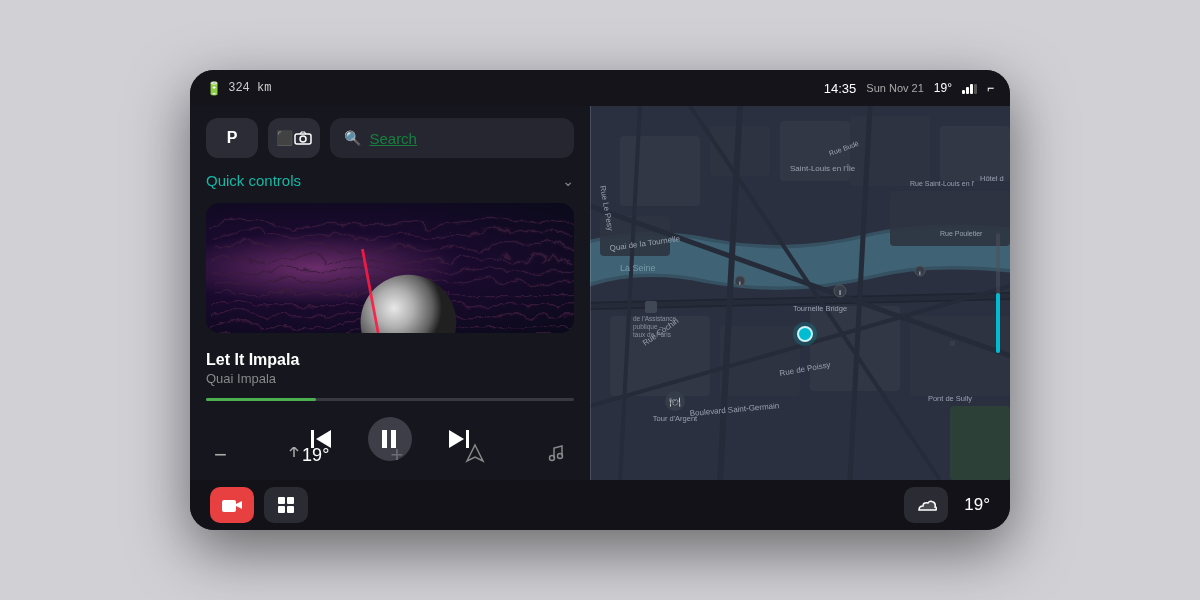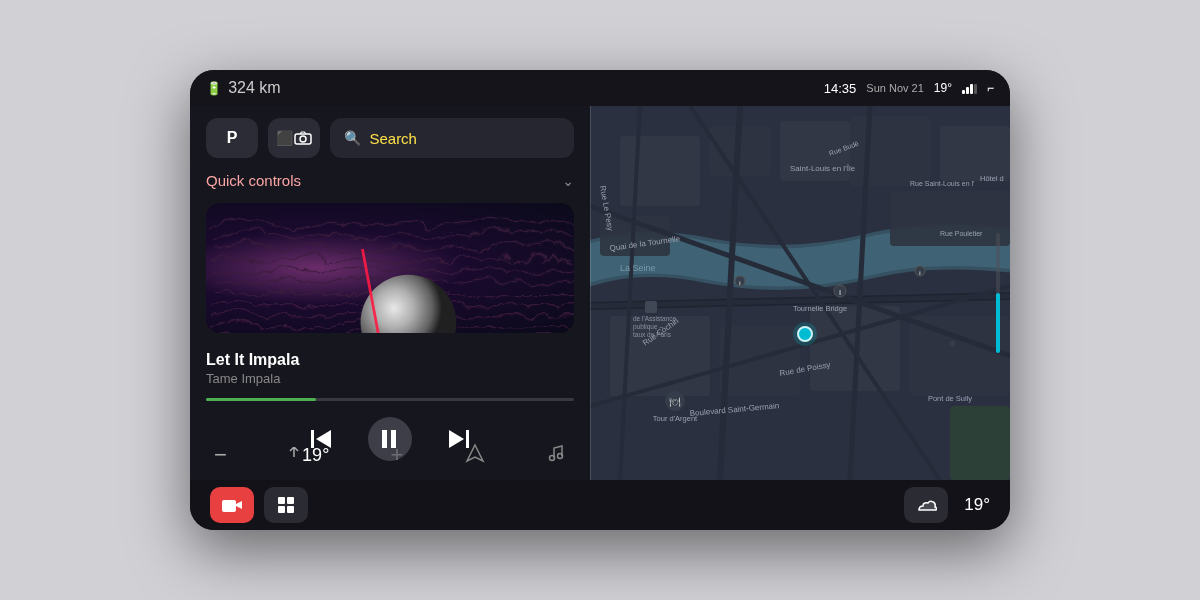--- a/index.html
+++ b/index.html
@@ -126,30 +126,30 @@
       background: rgba(50,50,60,0.6);
       border-radius: 12px;
       height: 40px;
       display: flex;
       align-items: center;
       padding: 0 14px;
       gap: 8px;
       cursor: pointer;
     }
     .search-icon { color: #888; font-size: 14px; }
-    .search-text { color: #fde047; font-size: 15px; }
+    .search-text { color: #15803d; font-size: 15px; text-decoration: underline; }
 
     .quick-controls {
       display: flex;
       align-items: center;
       justify-content: space-between;
       padding: 6px 16px;
       cursor: pointer;
     }
-    .qc-label { color: #fca5a5; font-size: 15px; font-weight: 500; }
+    .qc-label { color: #14b8a6; font-size: 15px; font-weight: 500; }
     .qc-arrow { color: #888; font-size: 14px; }
 
     
     .album-art-container {
       margin: 8px 16px;
       border-radius: 14px;
       overflow: hidden;
       height: 130px;
       background: #1a0a1a;
       position: relative;
@@ -328,21 +328,21 @@
     }
   </style>
 </head>
 <body>
 
 <div class="car-display">
 
   <div class="status-bar">
     <div class="status-left">
       <span style="font-size:13px;color:#aaa;">🔋</span>
-      <span style="font-size:16px;color:#ccc;">324 km</span>
+      <span style="font-size:12px;color:#ccc;font-family:Liberation Mono, monospace;">324 km</span>
     </div>
     <div class="status-right">
       <span class="status-time">14:35</span>
       <span class="status-date">Sun Nov 21</span>
       <span class="status-temp">19°</span>
       <div class="signal-bars">
         <div class="bar" style="height:4px;"></div>
         <div class="bar" style="height:7px;"></div>
         <div class="bar" style="height:10px;"></div>
         <div class="bar" style="height:10px;background:#555;"></div>
@@ -428,21 +428,21 @@
               </defs>
               <circle cx="110" cy="65" r="26" fill="url(#sphereGrad)"></circle>
 
               <line x1="85" y1="25" x2="100" y2="105" stroke="#ff1a44" stroke-width="1.5" opacity="0.9"></line>
             </svg>
           </div>
         </div>
 
         <div class="track-info">
           <div class="track-title">Let It Impala</div>
-          <div class="track-artist">Tame Impala</div>
+          <div class="track-artist">Quai Impala</div>
         </div>
 
         <div class="progress-bar">
           <div class="progress-fill"></div>
         </div>
 
         <div class="playback-controls">
           <div class="ctrl-btn">
             <svg width="22" height="18" viewBox="0 0 22 18" fill="white">
               <rect x="0" y="0" width="3" height="18"></rect>

